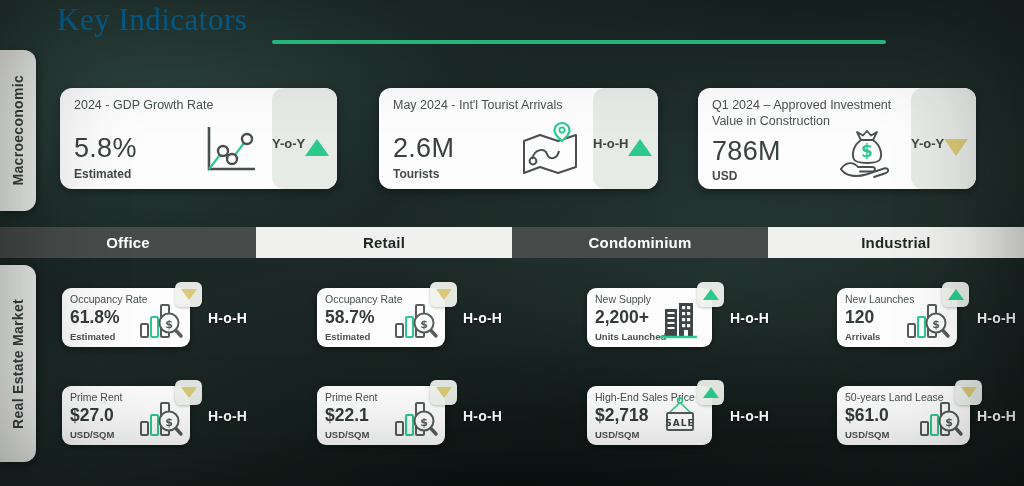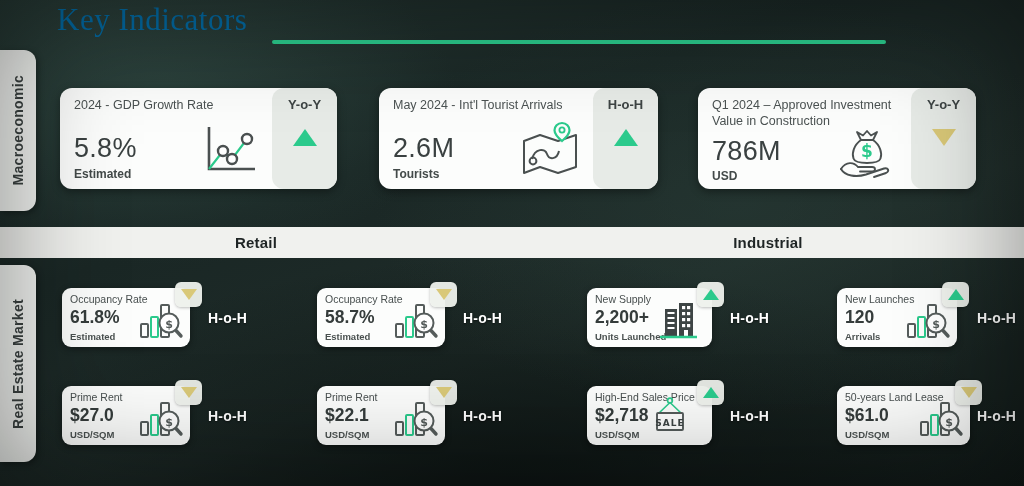--- a/index.html
+++ b/index.html
@@ -43,21 +43,21 @@
   
   .mcard{top:88px;height:101px;background:var(--card);border-radius:12px;
     box-shadow:0 3px 8px rgba(0,0,0,.38);}
   .mtitle{position:absolute;left:14px;top:9px;right:72px;font-size:12.5px;
     line-height:1.3;color:var(--ink2);}
   .mvalue{position:absolute;left:14px;bottom:25px;font-size:27px;font-weight:400;
     color:var(--ink);letter-spacing:.3px;}
   .msub{position:absolute;left:14px;bottom:8px;font-size:12px;font-weight:600;color:#434a49;}
   .micon{position:absolute;right:76px;bottom:8px;}
   .mbadge{position:absolute;right:0;top:0;bottom:0;width:65px;background:var(--panel);
-    border-radius:12px;display:flex;flex-direction:column;align-items:center;}
+    border-radius:12px;display:flex;flex-direction:row;align-items:center;}
   .mbadge-label{margin-top:9px;font-size:13px;font-weight:600;color:#3d4444;}
   .mbadge .tri{margin-top:17px;}
 
   
   .tri{width:0;height:0;border-left:12px solid transparent;border-right:12px solid transparent;}
   .tri.up{border-bottom:17px solid var(--green);}
   .tri.down{border-top:17px solid var(--yellow);}
   .tri-sm{border-left-width:8px;border-right-width:8px;}
   .tri-sm.up{border-bottom-width:11px;}
   .tri-sm.down{border-top-width:11px;}
@@ -147,21 +147,23 @@
       <path d="M5 42 C9 49 20 50.5 30 47.5 L48 41.5 C52 40.2 54 44 50 46 L38 50" stroke="#4a5050" stroke-width="1.9" fill="none" stroke-linecap="round"></path>
     </svg>
   </div>
   <div class="mbadge">
     <div class="mbadge-label">Y-o-Y</div>
     <div class="tri down"></div>
   </div>
 </div>
 
 <div class="abs tabbar">
+  <div class="tab dark">Office</div>
   <div class="tab light">Retail</div>
+  <div class="tab dark">Condominium</div>
   <div class="tab light">Industrial</div>
 </div>
 
 <div class="abs recard" style="left:62px;top:288px;width:128px;">
   <div class="retitle">Occupancy Rate</div>
   <div class="revalue">61.8%</div>
   <div class="resub">Estimated</div>
   <div class="reicon">
     <svg width="46" height="40" viewBox="0 0 46 40" fill="none">
       <rect x="3" y="24" width="7" height="13" rx="1" stroke="#555c5b" stroke-width="2"></rect>
@@ -285,21 +287,21 @@
   <div class="rebadge">
     <div class="tri tri-sm down"></div>
   </div>
 </div>
 <div class="abs hoh" style="left:463px;top:408px;">H-o-H</div>
 
 <div class="abs recard" style="left:587px;top:386px;width:125px;">
   <div class="retitle">High-End Sales Price</div>
   <div class="revalue">$2,718</div>
   <div class="resub">USD/SQM</div>
-  <div class="reicon" style="right:20px;bottom:4px;margin-left:36px;">
+  <div class="reicon" style="right:10px;bottom:4px;margin-left:36px;">
     <svg width="44" height="40" viewBox="0 0 44 40" fill="none">
       <circle cx="22" cy="3.5" r="2.4" stroke="#2bca8c" stroke-width="1.6"></circle>
       <path d="M22 5.5 L11 16 M22 5.5 L33 16" stroke="#2bca8c" stroke-width="1.6"></path>
       <rect x="9" y="16" width="26" height="17" rx="1" fill="#fff" stroke="#555c5b" stroke-width="1.9"></rect>
       <text x="22" y="28.5" font-family="DejaVu Sans, sans-serif" font-size="9" font-weight="600" letter-spacing="1" fill="#3e4545" text-anchor="middle">SALE</text>
     </svg>
   </div>
   <div class="rebadge">
     <div class="tri tri-sm up"></div>
   </div>

